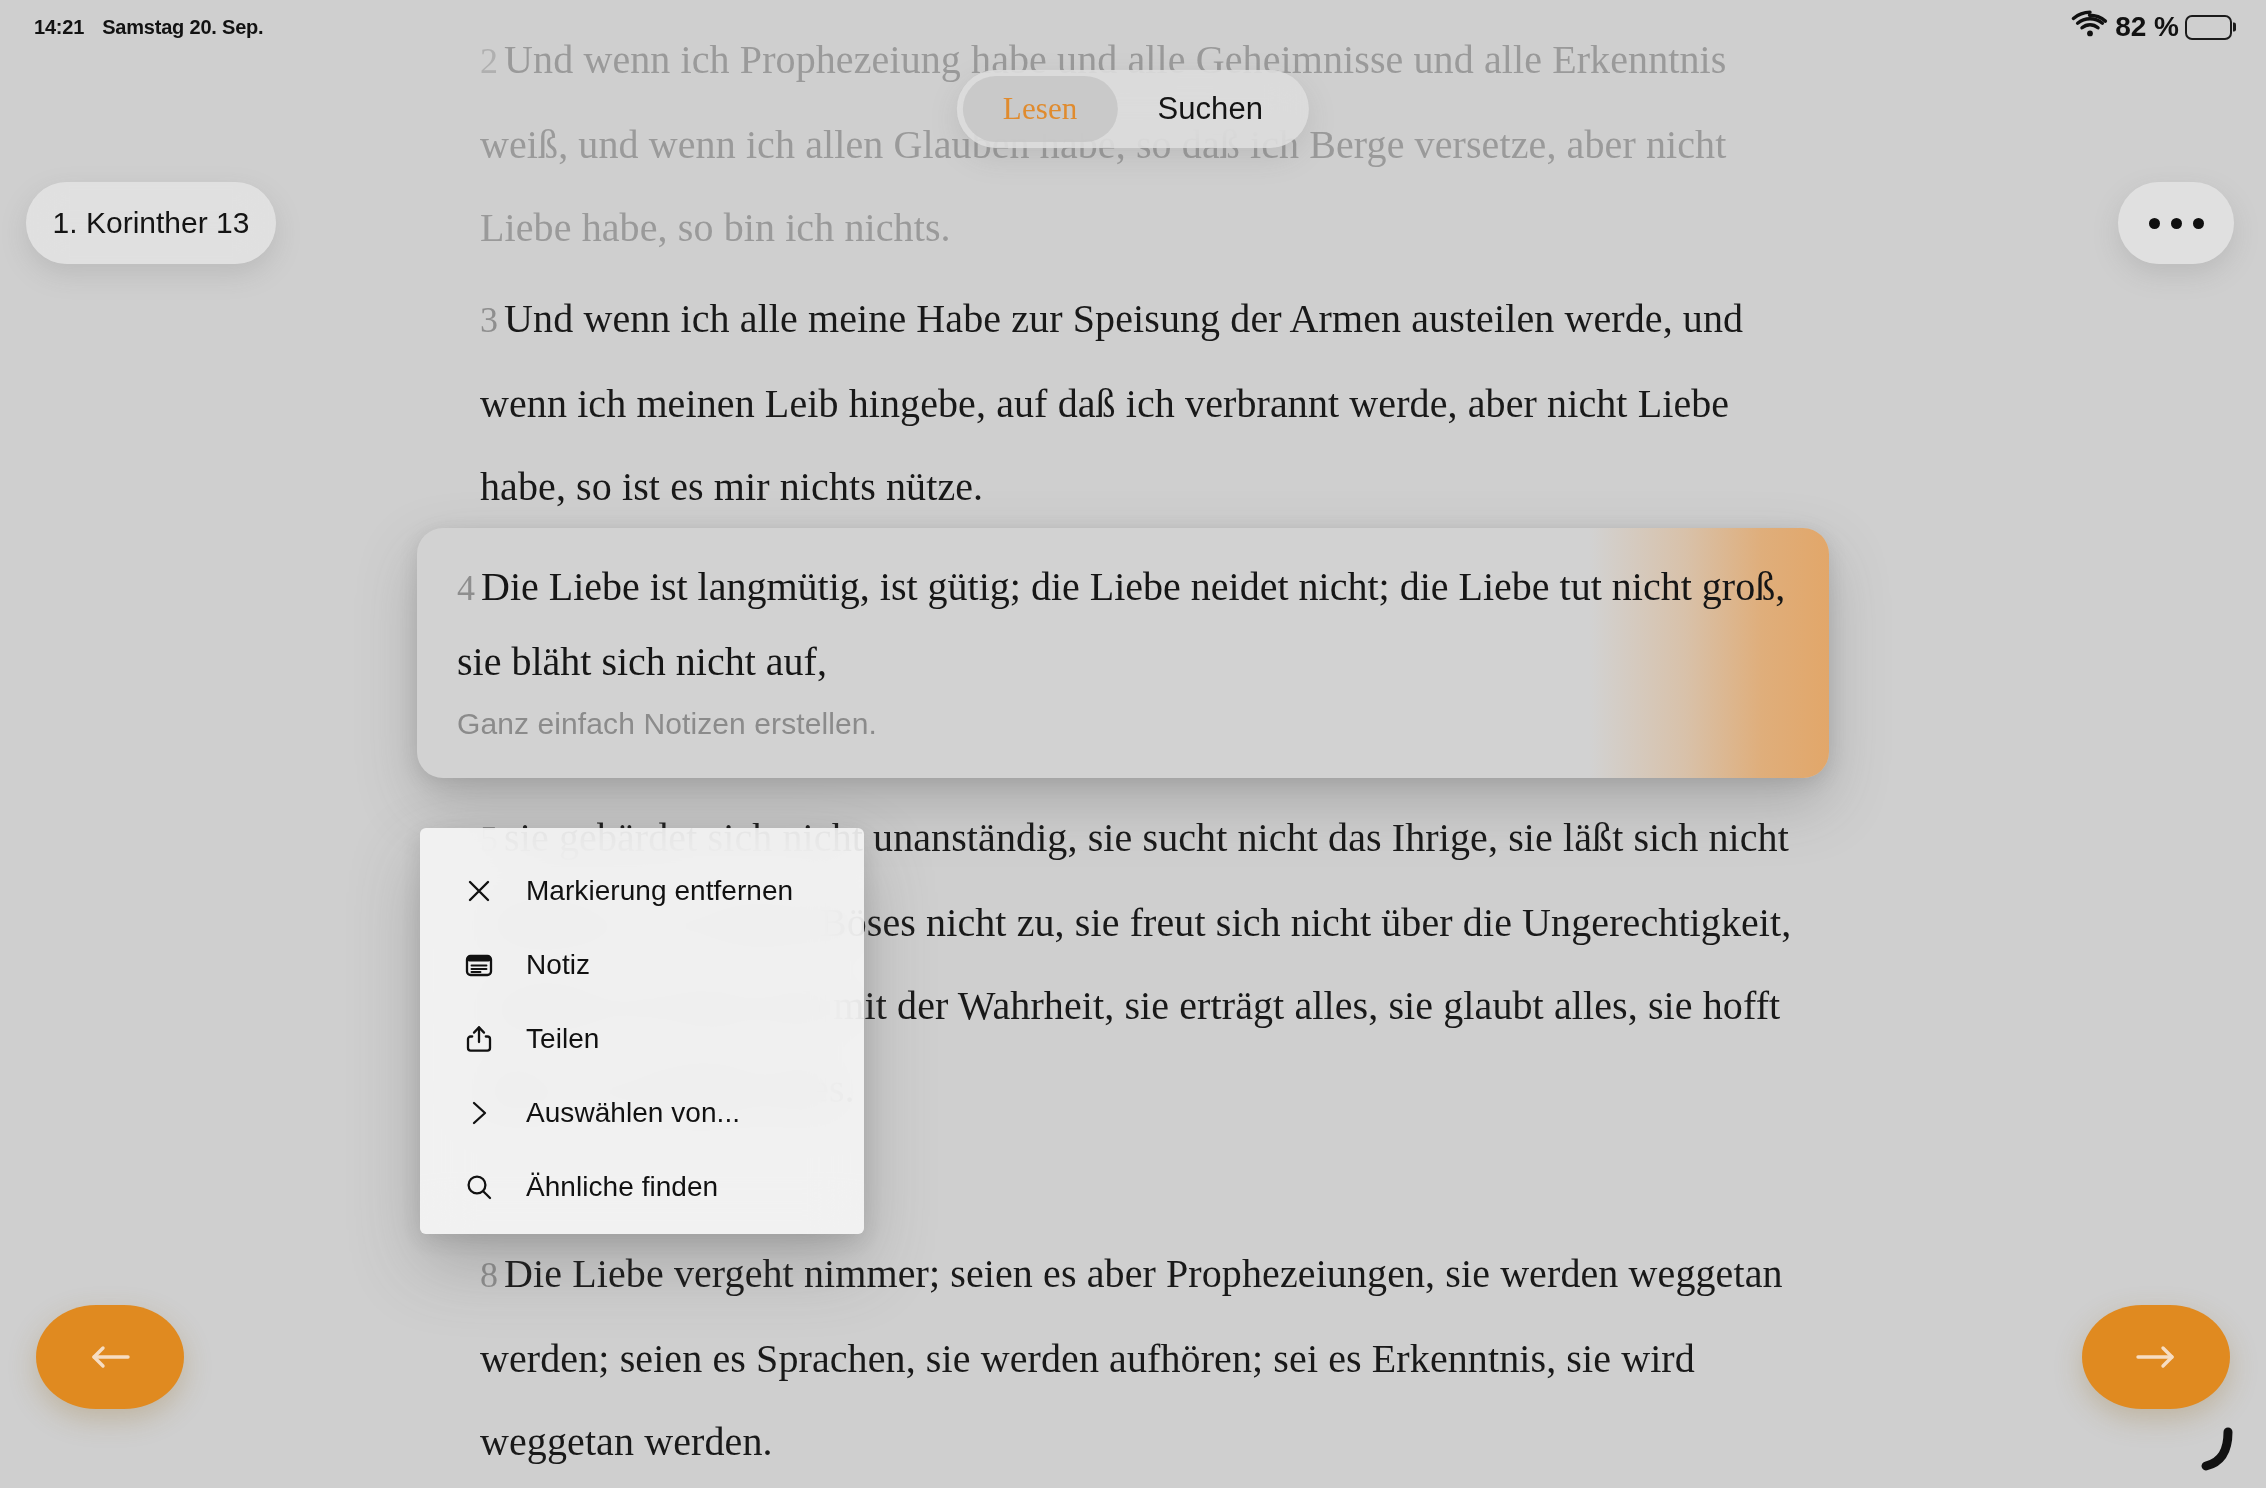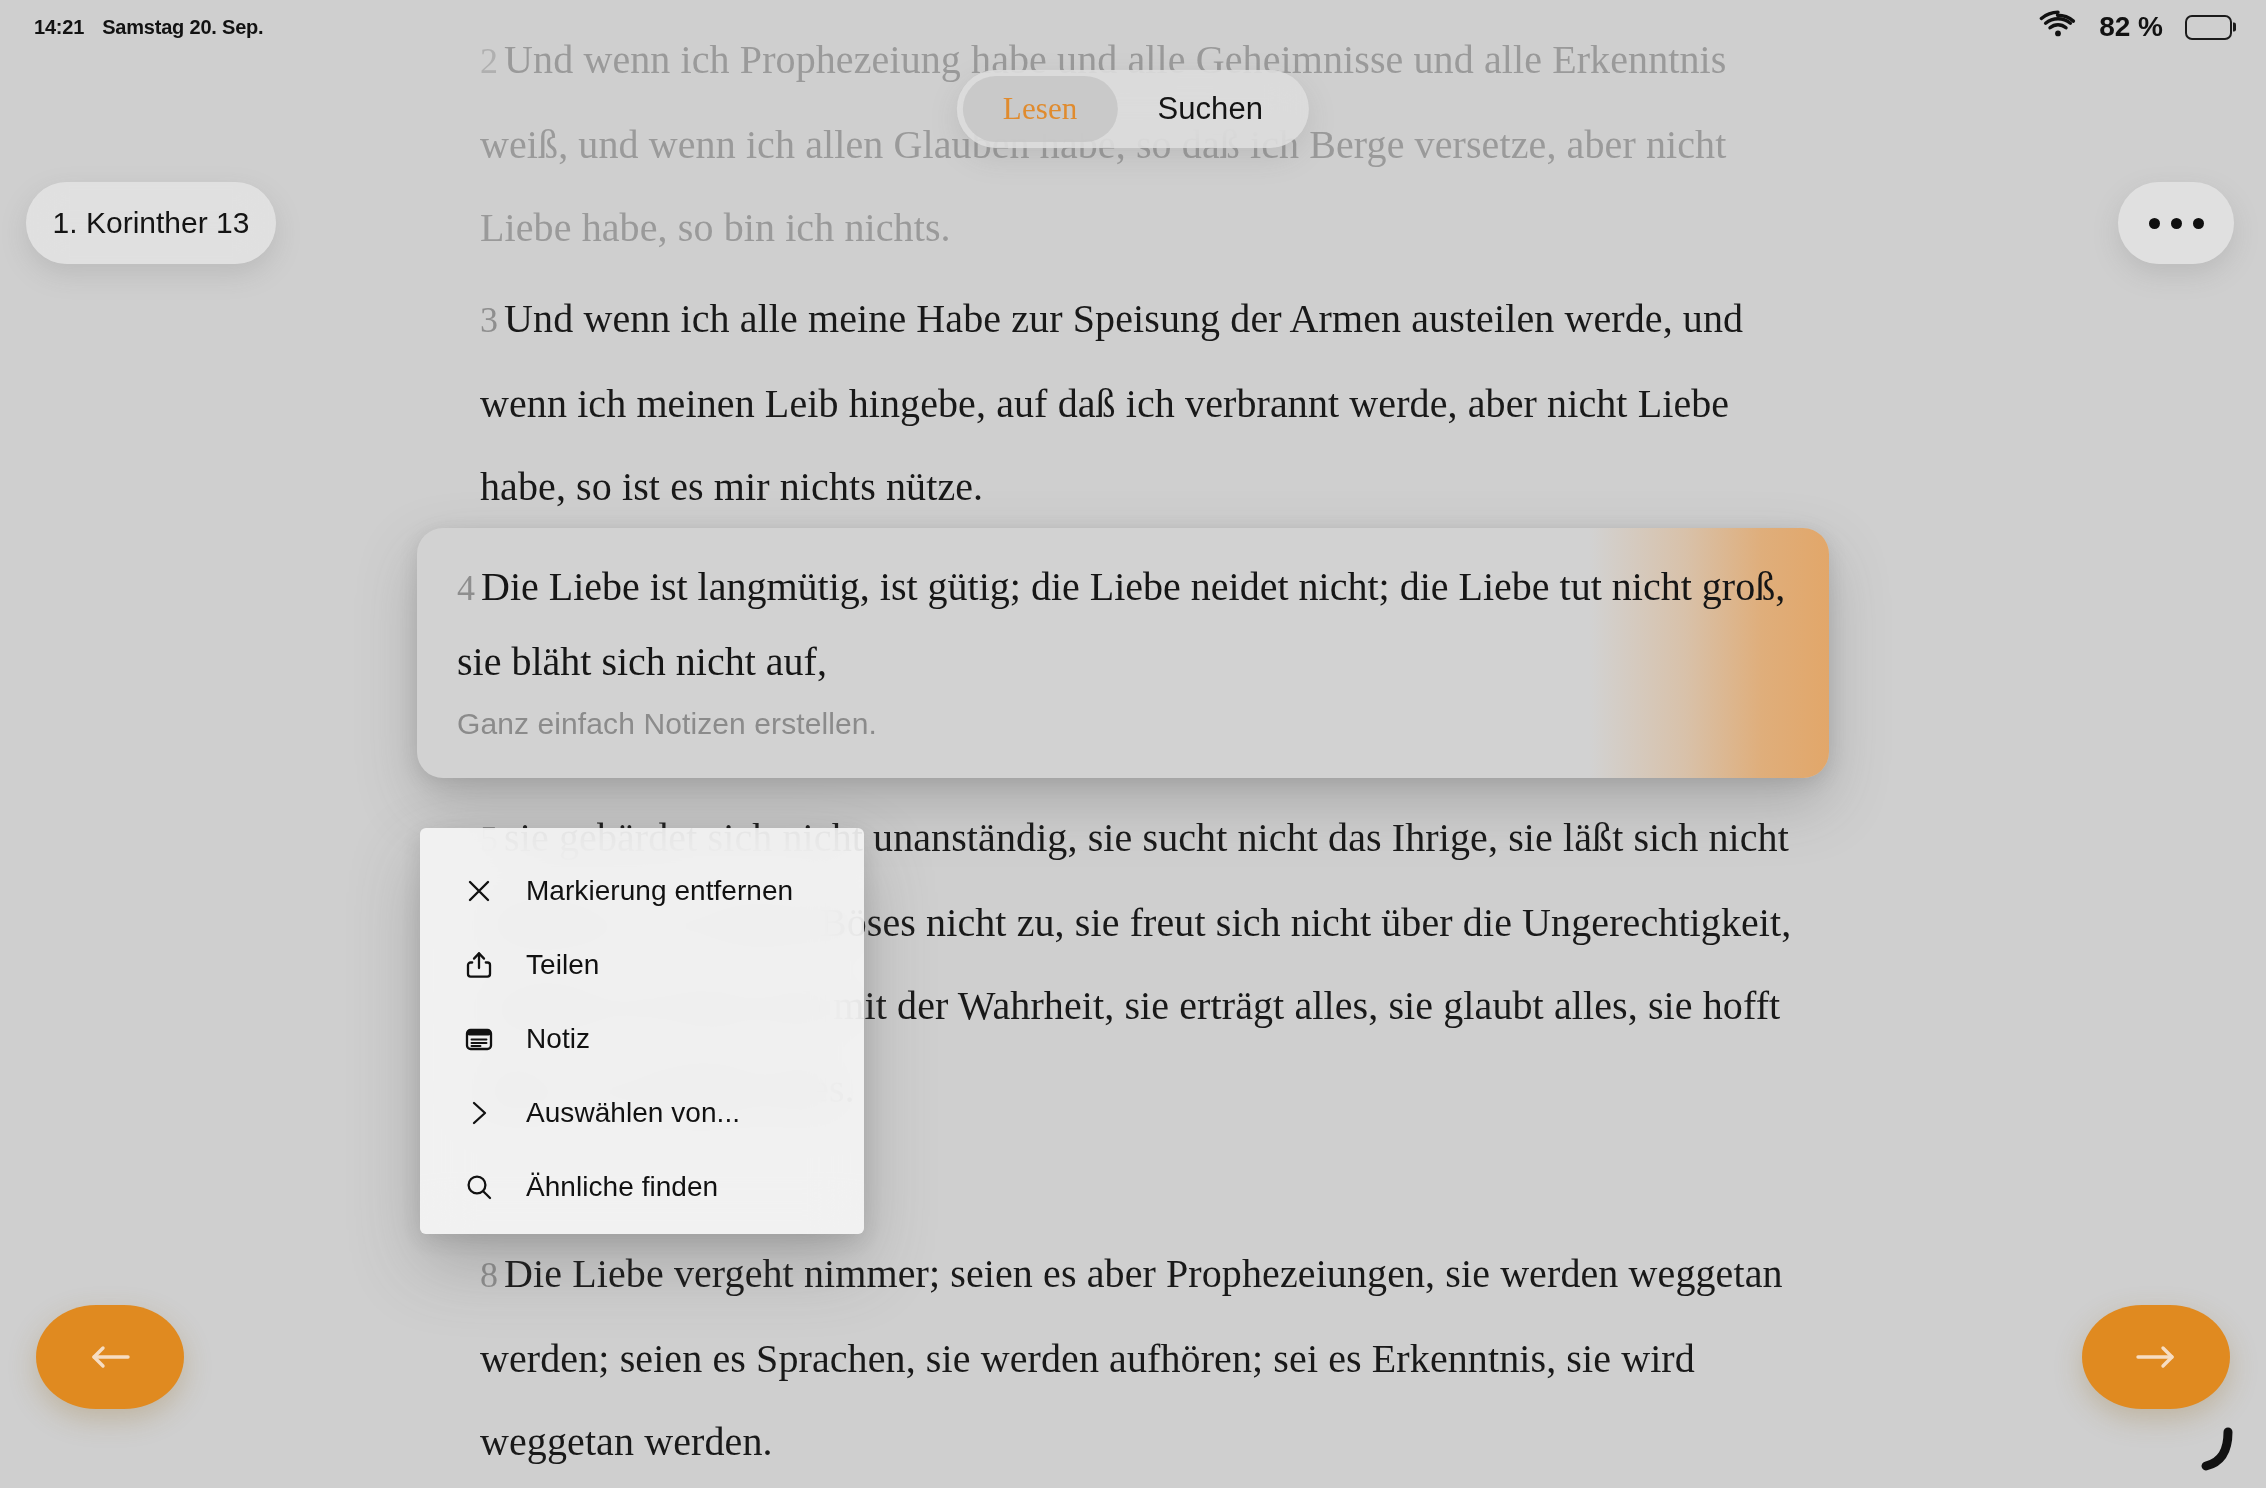--- a/index.html
+++ b/index.html
@@ -40,21 +40,21 @@
     align-items: baseline;
     gap: 18px;
     font-size: 20px;
     font-weight: 700;
     color: #121212;
     letter-spacing: -0.2px;
   }
   .status-right {
     display: flex;
     align-items: center;
-    gap: 22px;
+    gap: 6px;
     font-size: 28px;
     font-weight: 600;
     color: #121212;
   }
   .wifi-icon { display: block; }
   .battery {
     position: relative;
     width: 47px;
     height: 25px;
     border: 2.5px solid #1b1b1b;
@@ -354,37 +354,37 @@
         <svg width="30" height="30" viewBox="0 0 30 30">
           <path d="M6 6 L24 24 M24 6 L6 24" stroke="#111" stroke-width="2.4" stroke-linecap="round" fill="none"></path>
         </svg>
       </span>
       <span>Markierung entfernen</span>
     </div>
 
     <div class="ctx-item">
       <span class="ctx-icon">
         <svg width="30" height="30" viewBox="0 0 30 30">
+          <rect x="3" y="6" width="24" height="19" rx="3.6" stroke="#111" stroke-width="2.3" fill="none"></rect>
+          <rect x="3" y="6" width="24" height="5.4" rx="2.6" fill="#111"></rect>
+          <path d="M7.5 15.5h15 M7.5 19h15 M7.5 22h9" stroke="#111" stroke-width="1.9" stroke-linecap="round"></path>
+        </svg>
+      </span>
+      <span>Notiz</span>
+    </div>
+
+    <div class="ctx-item">
+      <span class="ctx-icon">
+        <svg width="30" height="30" viewBox="0 0 30 30">
           <path d="M15 3.5 L15 18" stroke="#111" stroke-width="2.3" stroke-linecap="round" fill="none"></path>
           <path d="M10 8.6 L15 3.4 L20 8.6" stroke="#111" stroke-width="2.3" stroke-linecap="round" stroke-linejoin="round" fill="none"></path>
           <path d="M8.2 12.5 H6.6 A2.6 2.6 0 0 0 4 15.1 V24 A2.6 2.6 0 0 0 6.6 26.6 H23.4 A2.6 2.6 0 0 0 26 24 V15.1 A2.6 2.6 0 0 0 23.4 12.5 H21.8" stroke="#111" stroke-width="2.3" stroke-linecap="round" fill="none"></path>
         </svg>
       </span>
       <span>Teilen</span>
-    </div>
-
-    <div class="ctx-item">
-      <span class="ctx-icon">
-        <svg width="30" height="30" viewBox="0 0 30 30">
-          <rect x="3" y="6" width="24" height="19" rx="3.6" stroke="#111" stroke-width="2.3" fill="none"></rect>
-          <rect x="3" y="6" width="24" height="5.4" rx="2.6" fill="#111"></rect>
-          <path d="M7.5 15.5h15 M7.5 19h15 M7.5 22h9" stroke="#111" stroke-width="1.9" stroke-linecap="round"></path>
-        </svg>
-      </span>
-      <span>Notiz</span>
     </div>
 
     <div class="ctx-item">
       <span class="ctx-icon">
         <svg width="30" height="30" viewBox="0 0 30 30">
           <path d="M10 5 L21 15 L10 25" stroke="#111" stroke-width="2.3" stroke-linecap="round" stroke-linejoin="round" fill="none"></path>
         </svg>
       </span>
       <span>Auswählen von...</span>
     </div>

